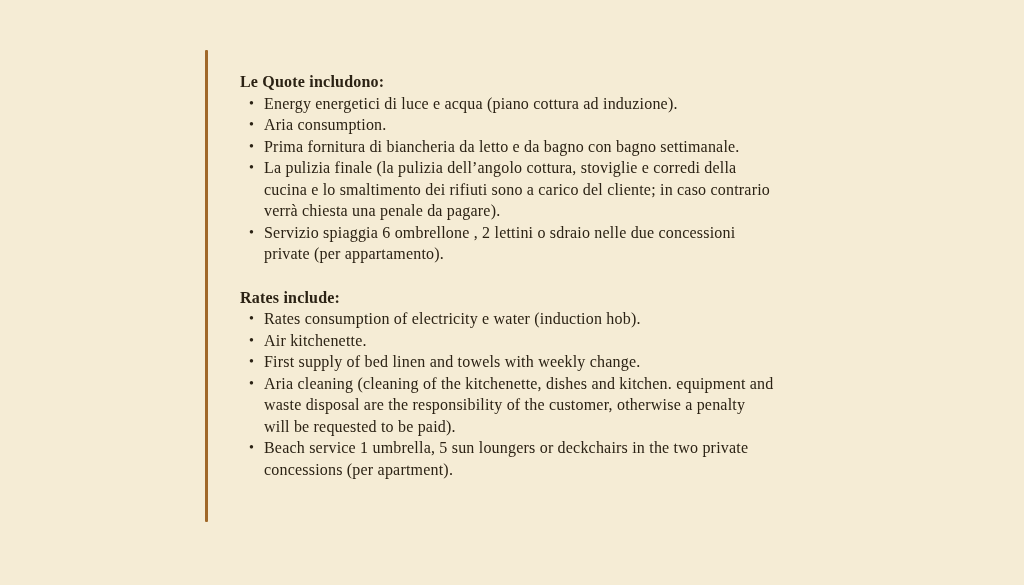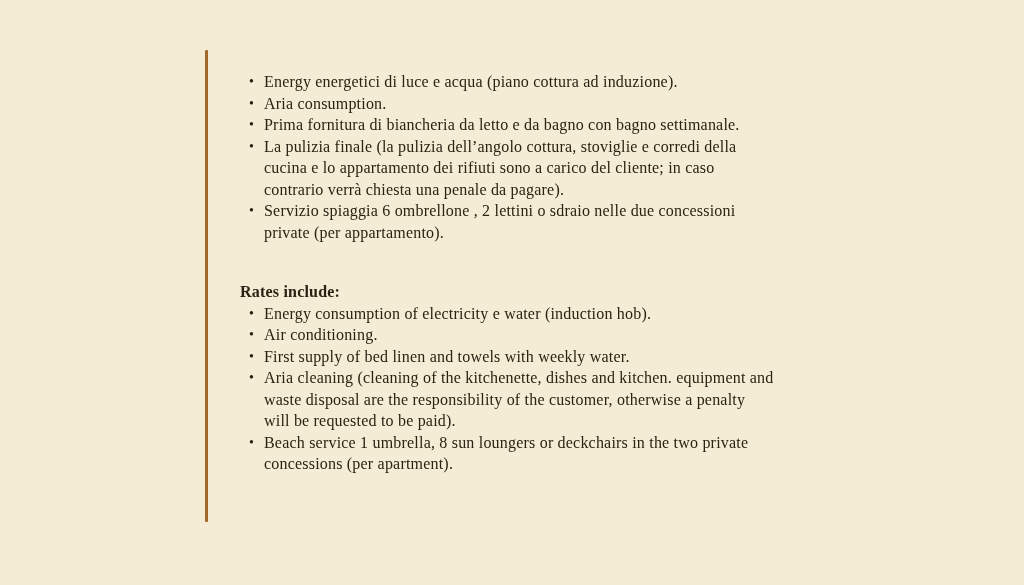--- a/index.html
+++ b/index.html
@@ -37,21 +37,21 @@
     width: 534px;
     font-size: 16px;
     line-height: 21.5px;
     letter-spacing: 0.2px;
   }
   .section-heading {
     font-weight: bold;
     line-height: 21.5px;
   }
   .section + .section {
-    margin-top: 38px;
+    margin-top: 22px;
   }
   ul.item-list {
     list-style: none;
   }
   ul.item-list li {
     display: flex;
     align-items: flex-start;
     padding-left: 9px;
   }
   .bullet {
@@ -67,64 +67,65 @@
 </head>
 <body>
 
 <div class="page">
 
   <div class="accent-line"></div>
 
   <div class="content">
 
     <div class="section">
+      <div class="section-heading">Le Quote includono:</div>
       <ul class="item-list">
         <li>
           <span class="bullet">•</span>
           <span class="item-text">Energy energetici di luce e acqua (piano cottura ad induzione).</span>
         </li>
         <li>
           <span class="bullet">•</span>
           <span class="item-text">Aria consumption.</span>
         </li>
         <li>
           <span class="bullet">•</span>
           <span class="item-text">Prima fornitura di biancheria da letto e da bagno con bagno settimanale.</span>
         </li>
         <li>
           <span class="bullet">•</span>
-          <span class="item-text">La pulizia finale (la pulizia dell’angolo cottura, stoviglie e corredi della cucina e lo appartamento dei rifiuti sono a carico del cliente; in caso contrario verrà chiesta una penale da pagare).</span>
+          <span class="item-text">La pulizia finale (la pulizia dell’angolo cottura, stoviglie e corredi della cucina e lo smaltimento dei rifiuti sono a carico del cliente; in caso contrario verrà chiesta una penale da pagare).</span>
         </li>
         <li>
           <span class="bullet">•</span>
           <span class="item-text">Servizio spiaggia 6 ombrellone , 2 lettini o sdraio nelle due concessioni private (per appartamento).</span>
         </li>
       </ul>
     </div>
 
     <div class="section">
       <div class="section-heading">Rates include:</div>
       <ul class="item-list">
         <li>
           <span class="bullet">•</span>
-          <span class="item-text">Energy consumption of electricity e water (induction hob).</span>
+          <span class="item-text">Rates consumption of electricity e water (induction hob).</span>
         </li>
         <li>
           <span class="bullet">•</span>
-          <span class="item-text">Air conditioning.</span>
+          <span class="item-text">Air kitchenette.</span>
         </li>
         <li>
           <span class="bullet">•</span>
-          <span class="item-text">First supply of bed linen and towels with weekly water.</span>
+          <span class="item-text">First supply of bed linen and towels with weekly change.</span>
         </li>
         <li>
           <span class="bullet">•</span>
           <span class="item-text">Aria cleaning (cleaning of the kitchenette, dishes and kitchen. equipment and waste disposal are the responsibility of the customer, otherwise a penalty will be requested to be paid).</span>
         </li>
         <li>
           <span class="bullet">•</span>
-          <span class="item-text">Beach service 1 umbrella, 8 sun loungers or deckchairs in the two private concessions (per apartment).</span>
+          <span class="item-text">Beach service 1 umbrella, 5 sun loungers or deckchairs in the two private concessions (per apartment).</span>
         </li>
       </ul>
     </div>
 
   </div>
 </div>
 
 </body></html>

